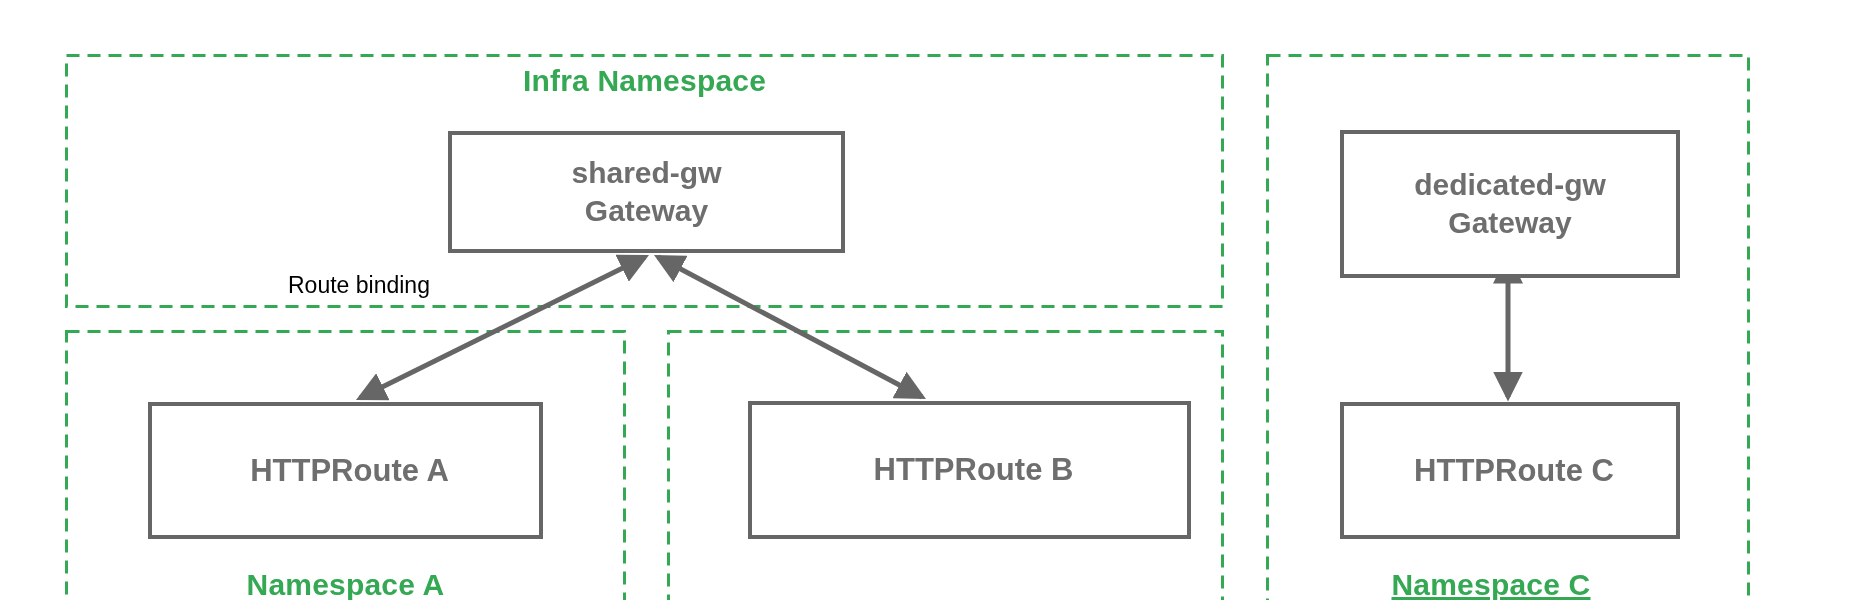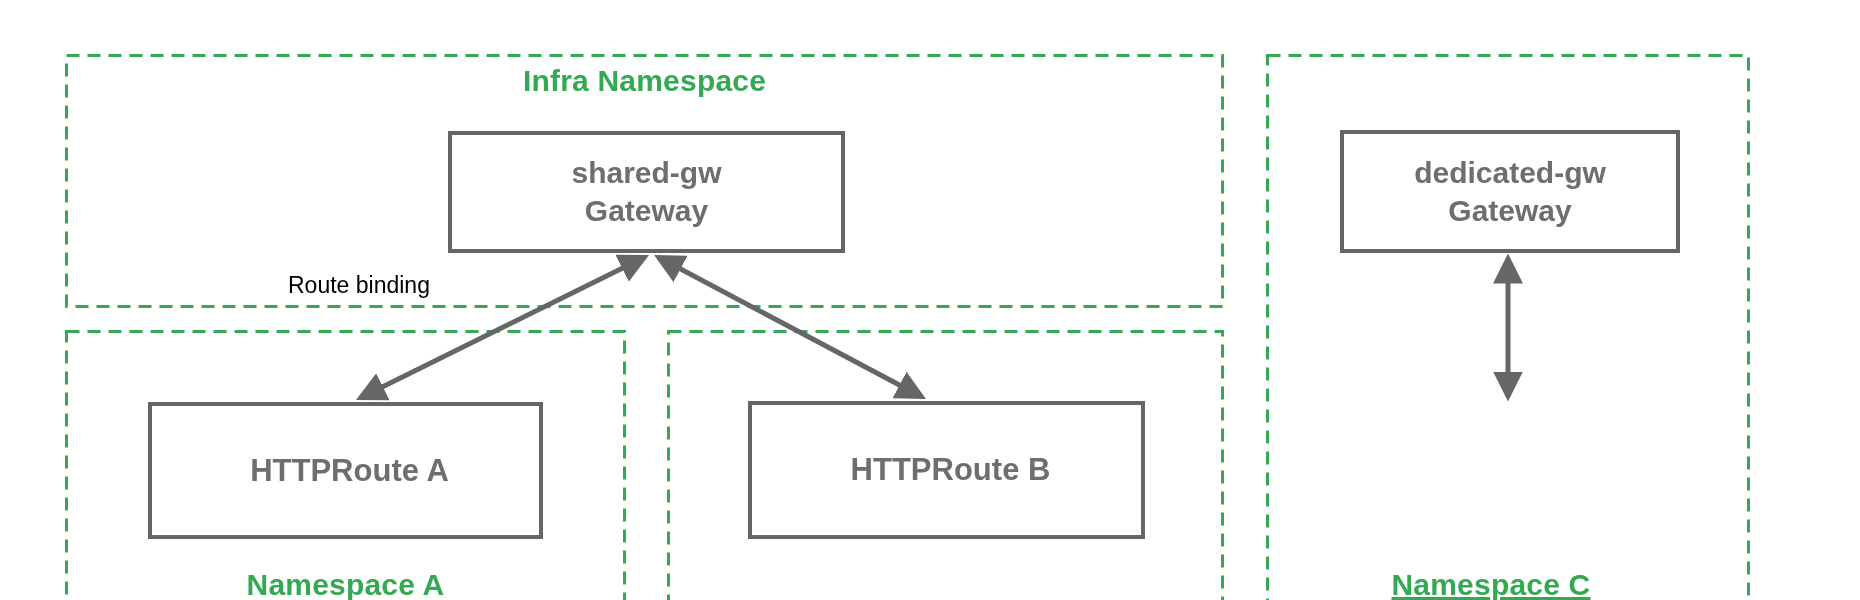--- a/index.html
+++ b/index.html
@@ -47,23 +47,23 @@
   .node.gateway {
     flex-direction: column;
     font-size: 30px;
     line-height: 38px;
   }
   .node.route {
     font-size: 31px;
     padding-left: 8px;
   }
   .node-shared-gw   { left: 448px;  top: 99px;  width: 397px; height: 122px; }
-  .node-dedicated-gw{ left: 1340px; top: 98px;  width: 340px; height: 123px; }
+  .node-dedicated-gw{ left: 1340px; top: 98px;  width: 340px; height: 148px; }
   .node-route-a     { left: 148px;  top: 370px; width: 395px; height: 137px; }
-  .node-route-b     { left: 748px;  top: 369px; width: 397px; height: 138px; }
+  .node-route-b     { left: 748px;  top: 369px; width: 443px; height: 138px; }
   .node-route-c     { left: 1340px; top: 370px; width: 340px; height: 137px; }
 
   .lbl-infra { left: 66px;   top: 32px;  width: 1157px; }
   .lbl-ns-a  { left: 66px;   top: 536px; width: 559px; }
   .lbl-ns-b  { left: 668px;  top: 536px; width: 555px; }
   .lbl-ns-c  { left: 1250px; top: 536px; width: 482px; text-decoration: underline; }
 
   .edge-label {
     position: absolute;
     left: 288px;
@@ -112,16 +112,19 @@
     <div>dedicated-gw</div>
     <div>Gateway</div>
   </div>
 
   <div class="node route node-route-a">
     <span>HTTPRoute A</span>
   </div>
   <div class="node route node-route-b">
     <span>HTTPRoute B</span>
   </div>
+  <div class="node route node-route-c">
+    <span>HTTPRoute C</span>
+  </div>
 
   <div class="edge-label">Route binding</div>
 
 </div>
 
 </body></html>

